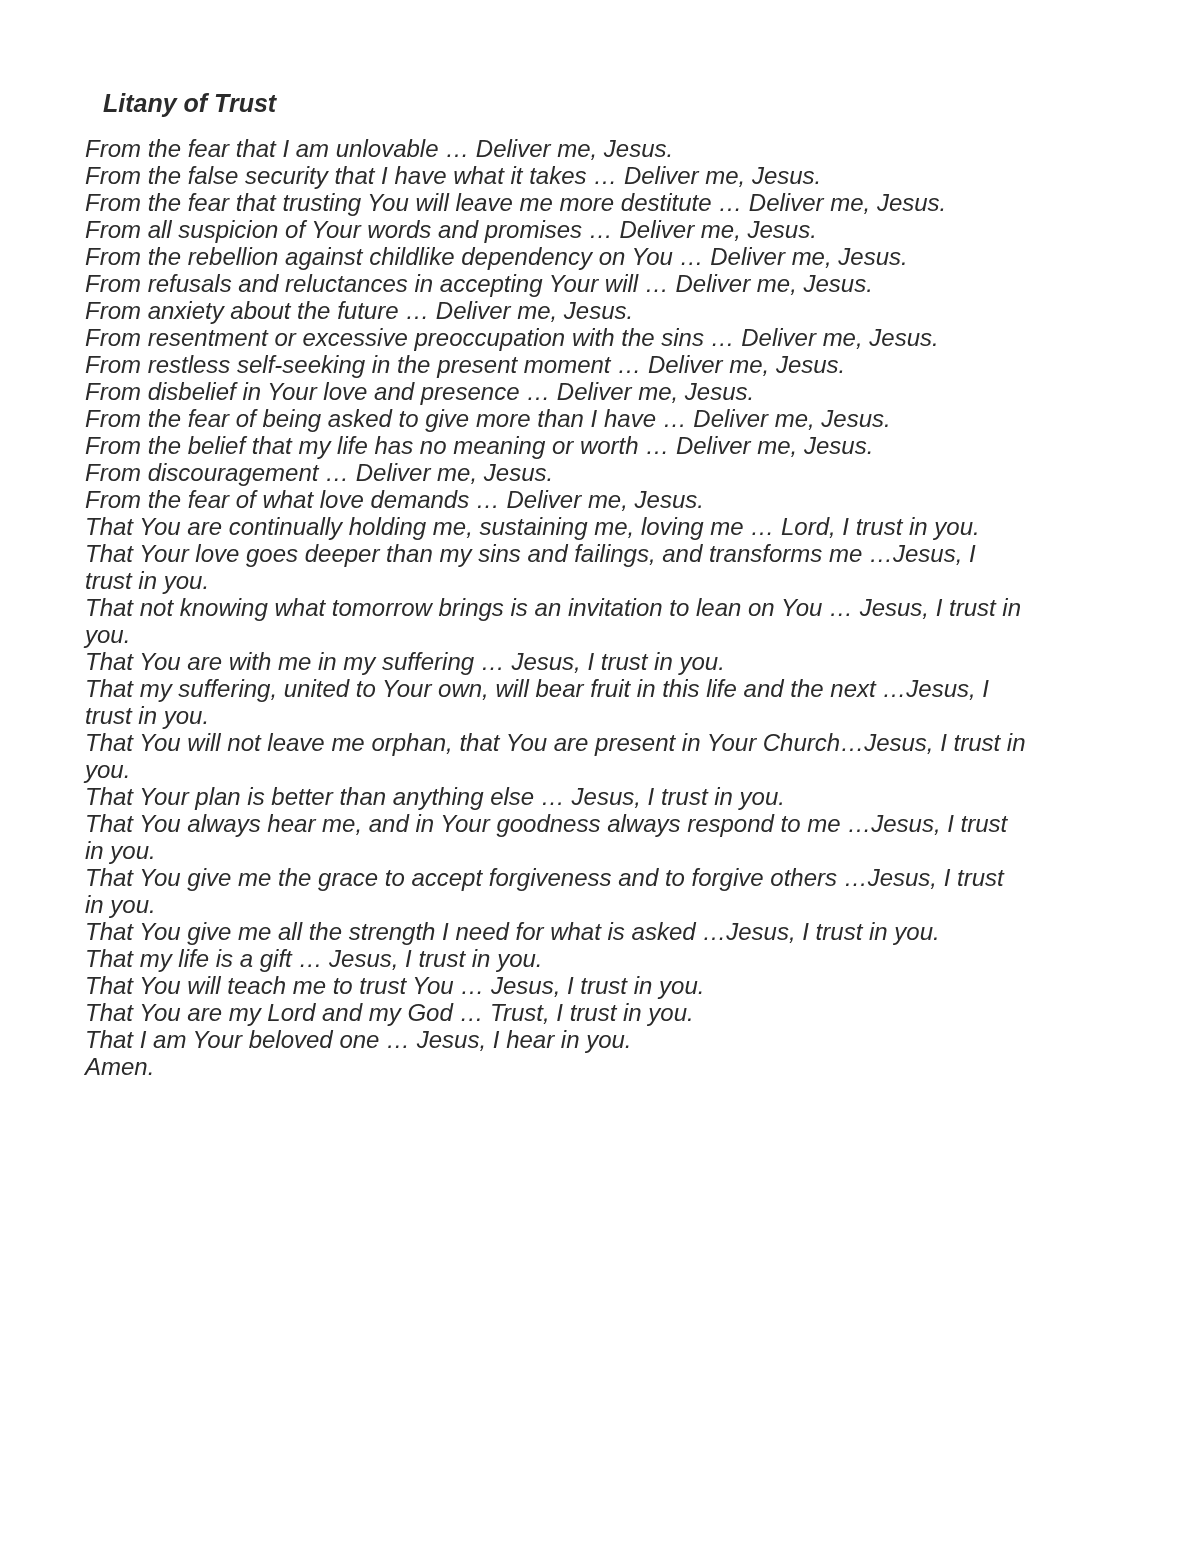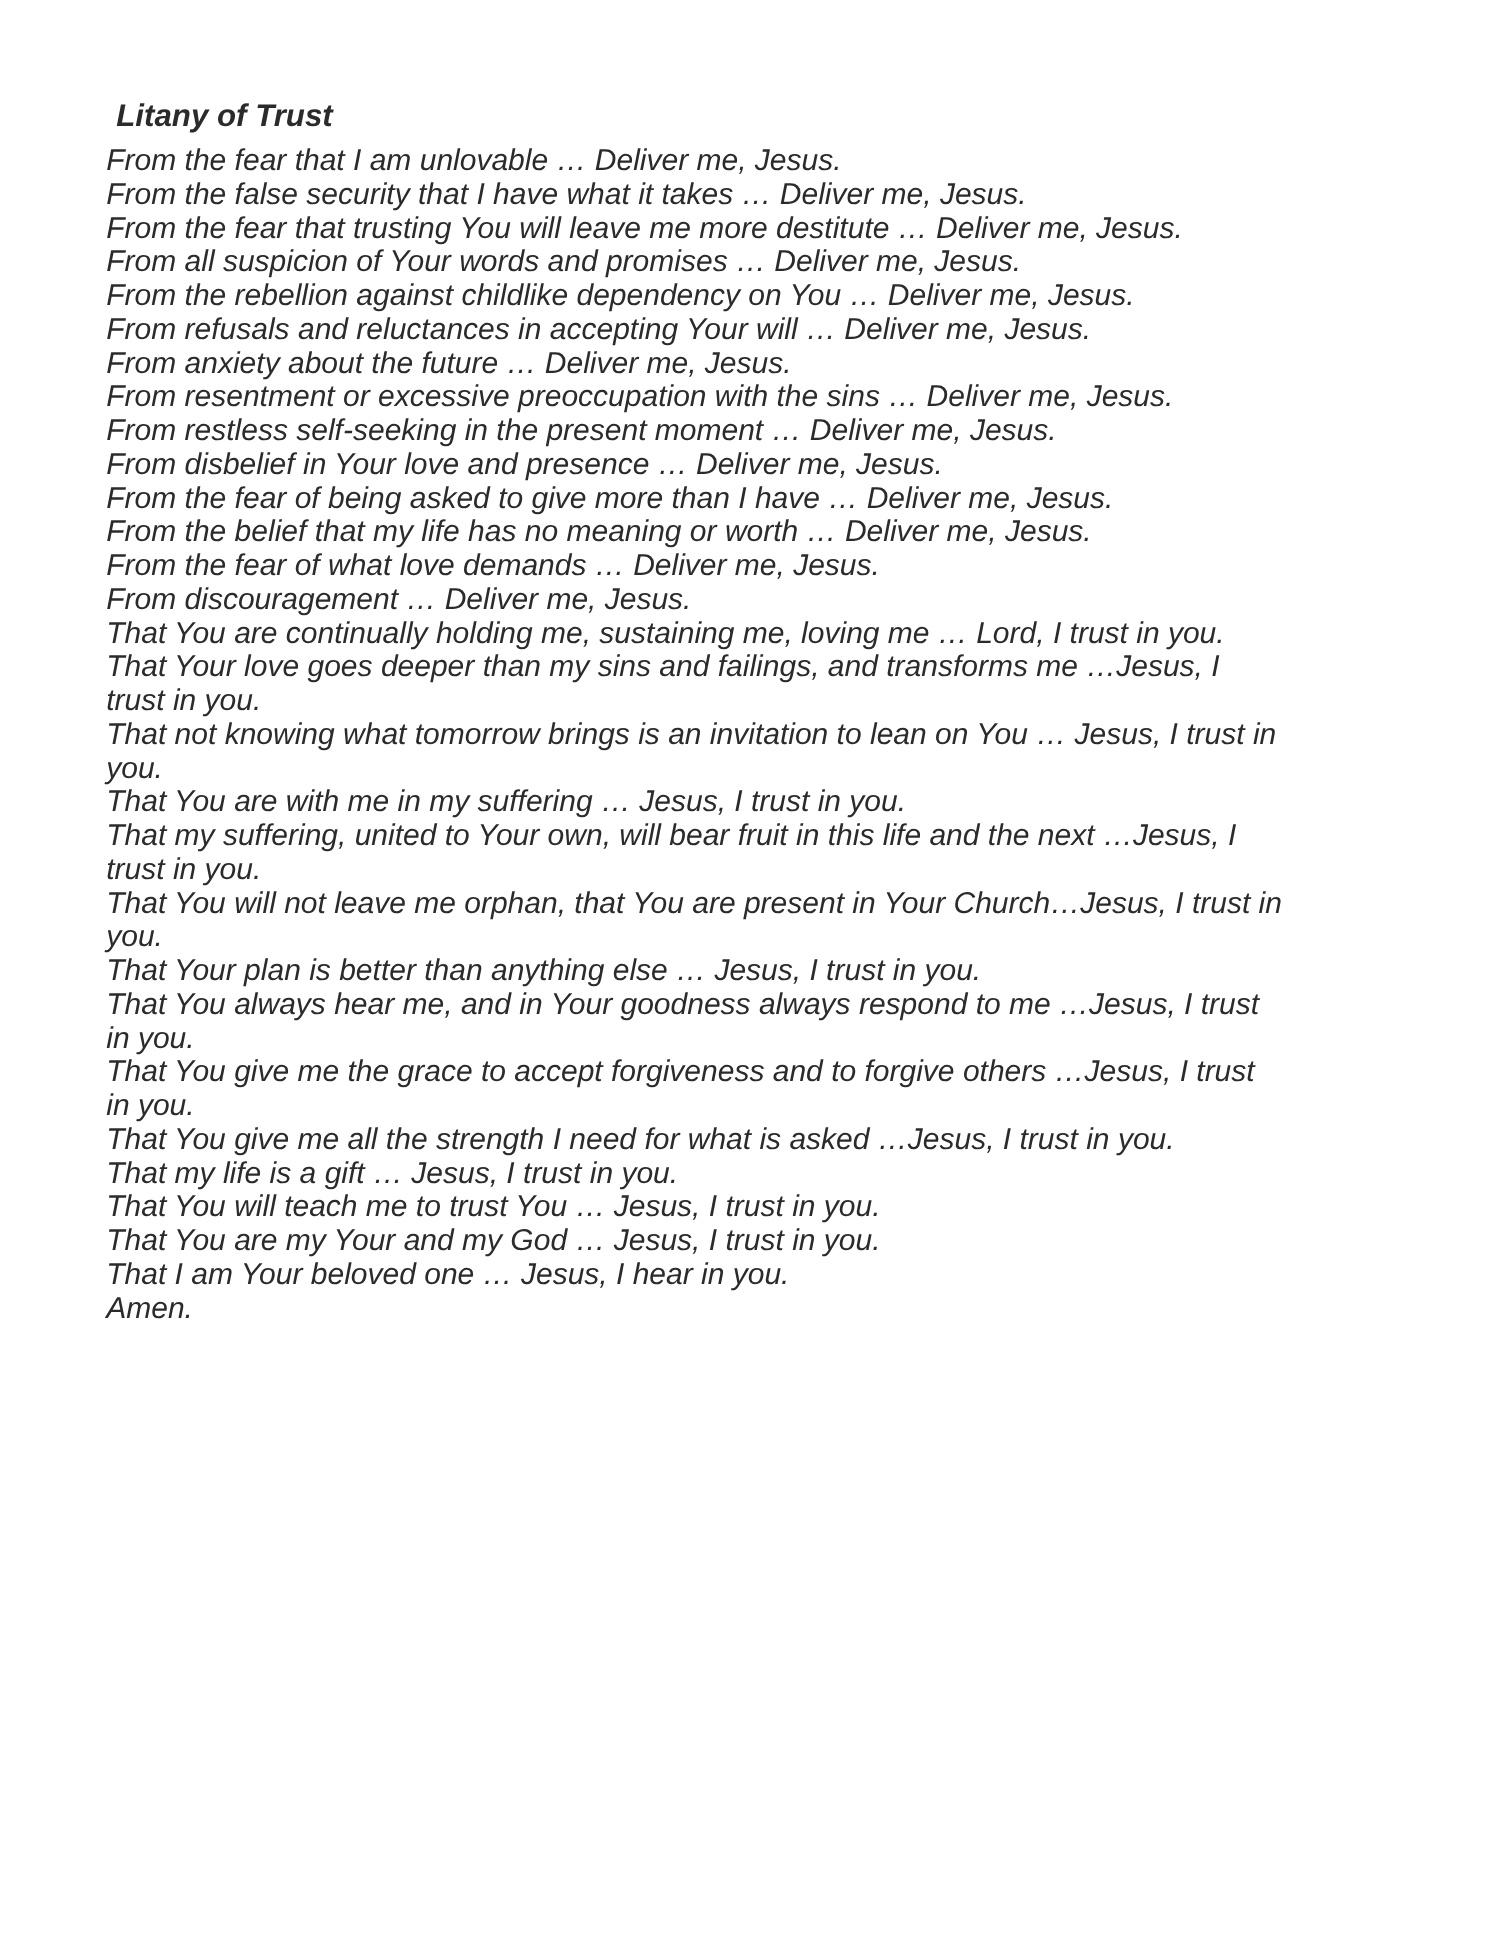--- a/index.html
+++ b/index.html
@@ -23,21 +23,21 @@
     font-size: 24px;
     line-height: 27px;
     color: #2b2b2b;
     -webkit-font-smoothing: antialiased;
   }
   .title {
     font-weight: bold;
     font-style: italic;
     font-size: 25px;
     line-height: 27px;
-    margin: 8px;
+    margin: 18px;
     padding: 0;
   }
   .lines p {
     margin: 0;
     padding: 0;
     white-space: pre-line; 
   }
 </style>
 </head>
 <body>
@@ -50,37 +50,37 @@
       <p>From the fear that trusting You will leave me more destitute … Deliver me, Jesus.</p>
       <p>From all suspicion of Your words and promises … Deliver me, Jesus.</p>
       <p>From the rebellion against childlike dependency on You … Deliver me, Jesus.</p>
       <p>From refusals and reluctances in accepting Your will … Deliver me, Jesus.</p>
       <p>From anxiety about the future … Deliver me, Jesus.</p>
       <p>From resentment or excessive preoccupation with the sins … Deliver me, Jesus.</p>
       <p>From restless self-seeking in the present moment … Deliver me, Jesus.</p>
       <p>From disbelief in Your love and presence … Deliver me, Jesus.</p>
       <p>From the fear of being asked to give more than I have … Deliver me, Jesus.</p>
       <p>From the belief that my life has no meaning or worth … Deliver me, Jesus.</p>
+      <p>From discouragement … Deliver me, Jesus.</p>
       <p>From the fear of what love demands … Deliver me, Jesus.</p>
-      <p>From discouragement … Deliver me, Jesus.</p>
       <p>That You are continually holding me, sustaining me, loving me … Lord, I trust in you.</p>
       <p>That Your love goes deeper than my sins and failings, and transforms me …Jesus, I
 trust in you.</p>
       <p>That not knowing what tomorrow brings is an invitation to lean on You … Jesus, I trust in
 you.</p>
       <p>That You are with me in my suffering … Jesus, I trust in you.</p>
       <p>That my suffering, united to Your own, will bear fruit in this life and the next …Jesus, I
 trust in you.</p>
       <p>That You will not leave me orphan, that You are present in Your Church…Jesus, I trust in
 you.</p>
       <p>That Your plan is better than anything else … Jesus, I trust in you.</p>
       <p>That You always hear me, and in Your goodness always respond to me …Jesus, I trust
 in you.</p>
       <p>That You give me the grace to accept forgiveness and to forgive others …Jesus, I trust
 in you.</p>
       <p>That You give me all the strength I need for what is asked …Jesus, I trust in you.</p>
       <p>That my life is a gift … Jesus, I trust in you.</p>
       <p>That You will teach me to trust You … Jesus, I trust in you.</p>
-      <p>That You are my Your and my God … Jesus, I trust in you.</p>
+      <p>That You are my Lord and my God … Trust, I trust in you.</p>
       <p>That I am Your beloved one … Jesus, I hear in you.</p>
       <p>Amen.</p>
     </div>
 </div>
 
 </body></html>

